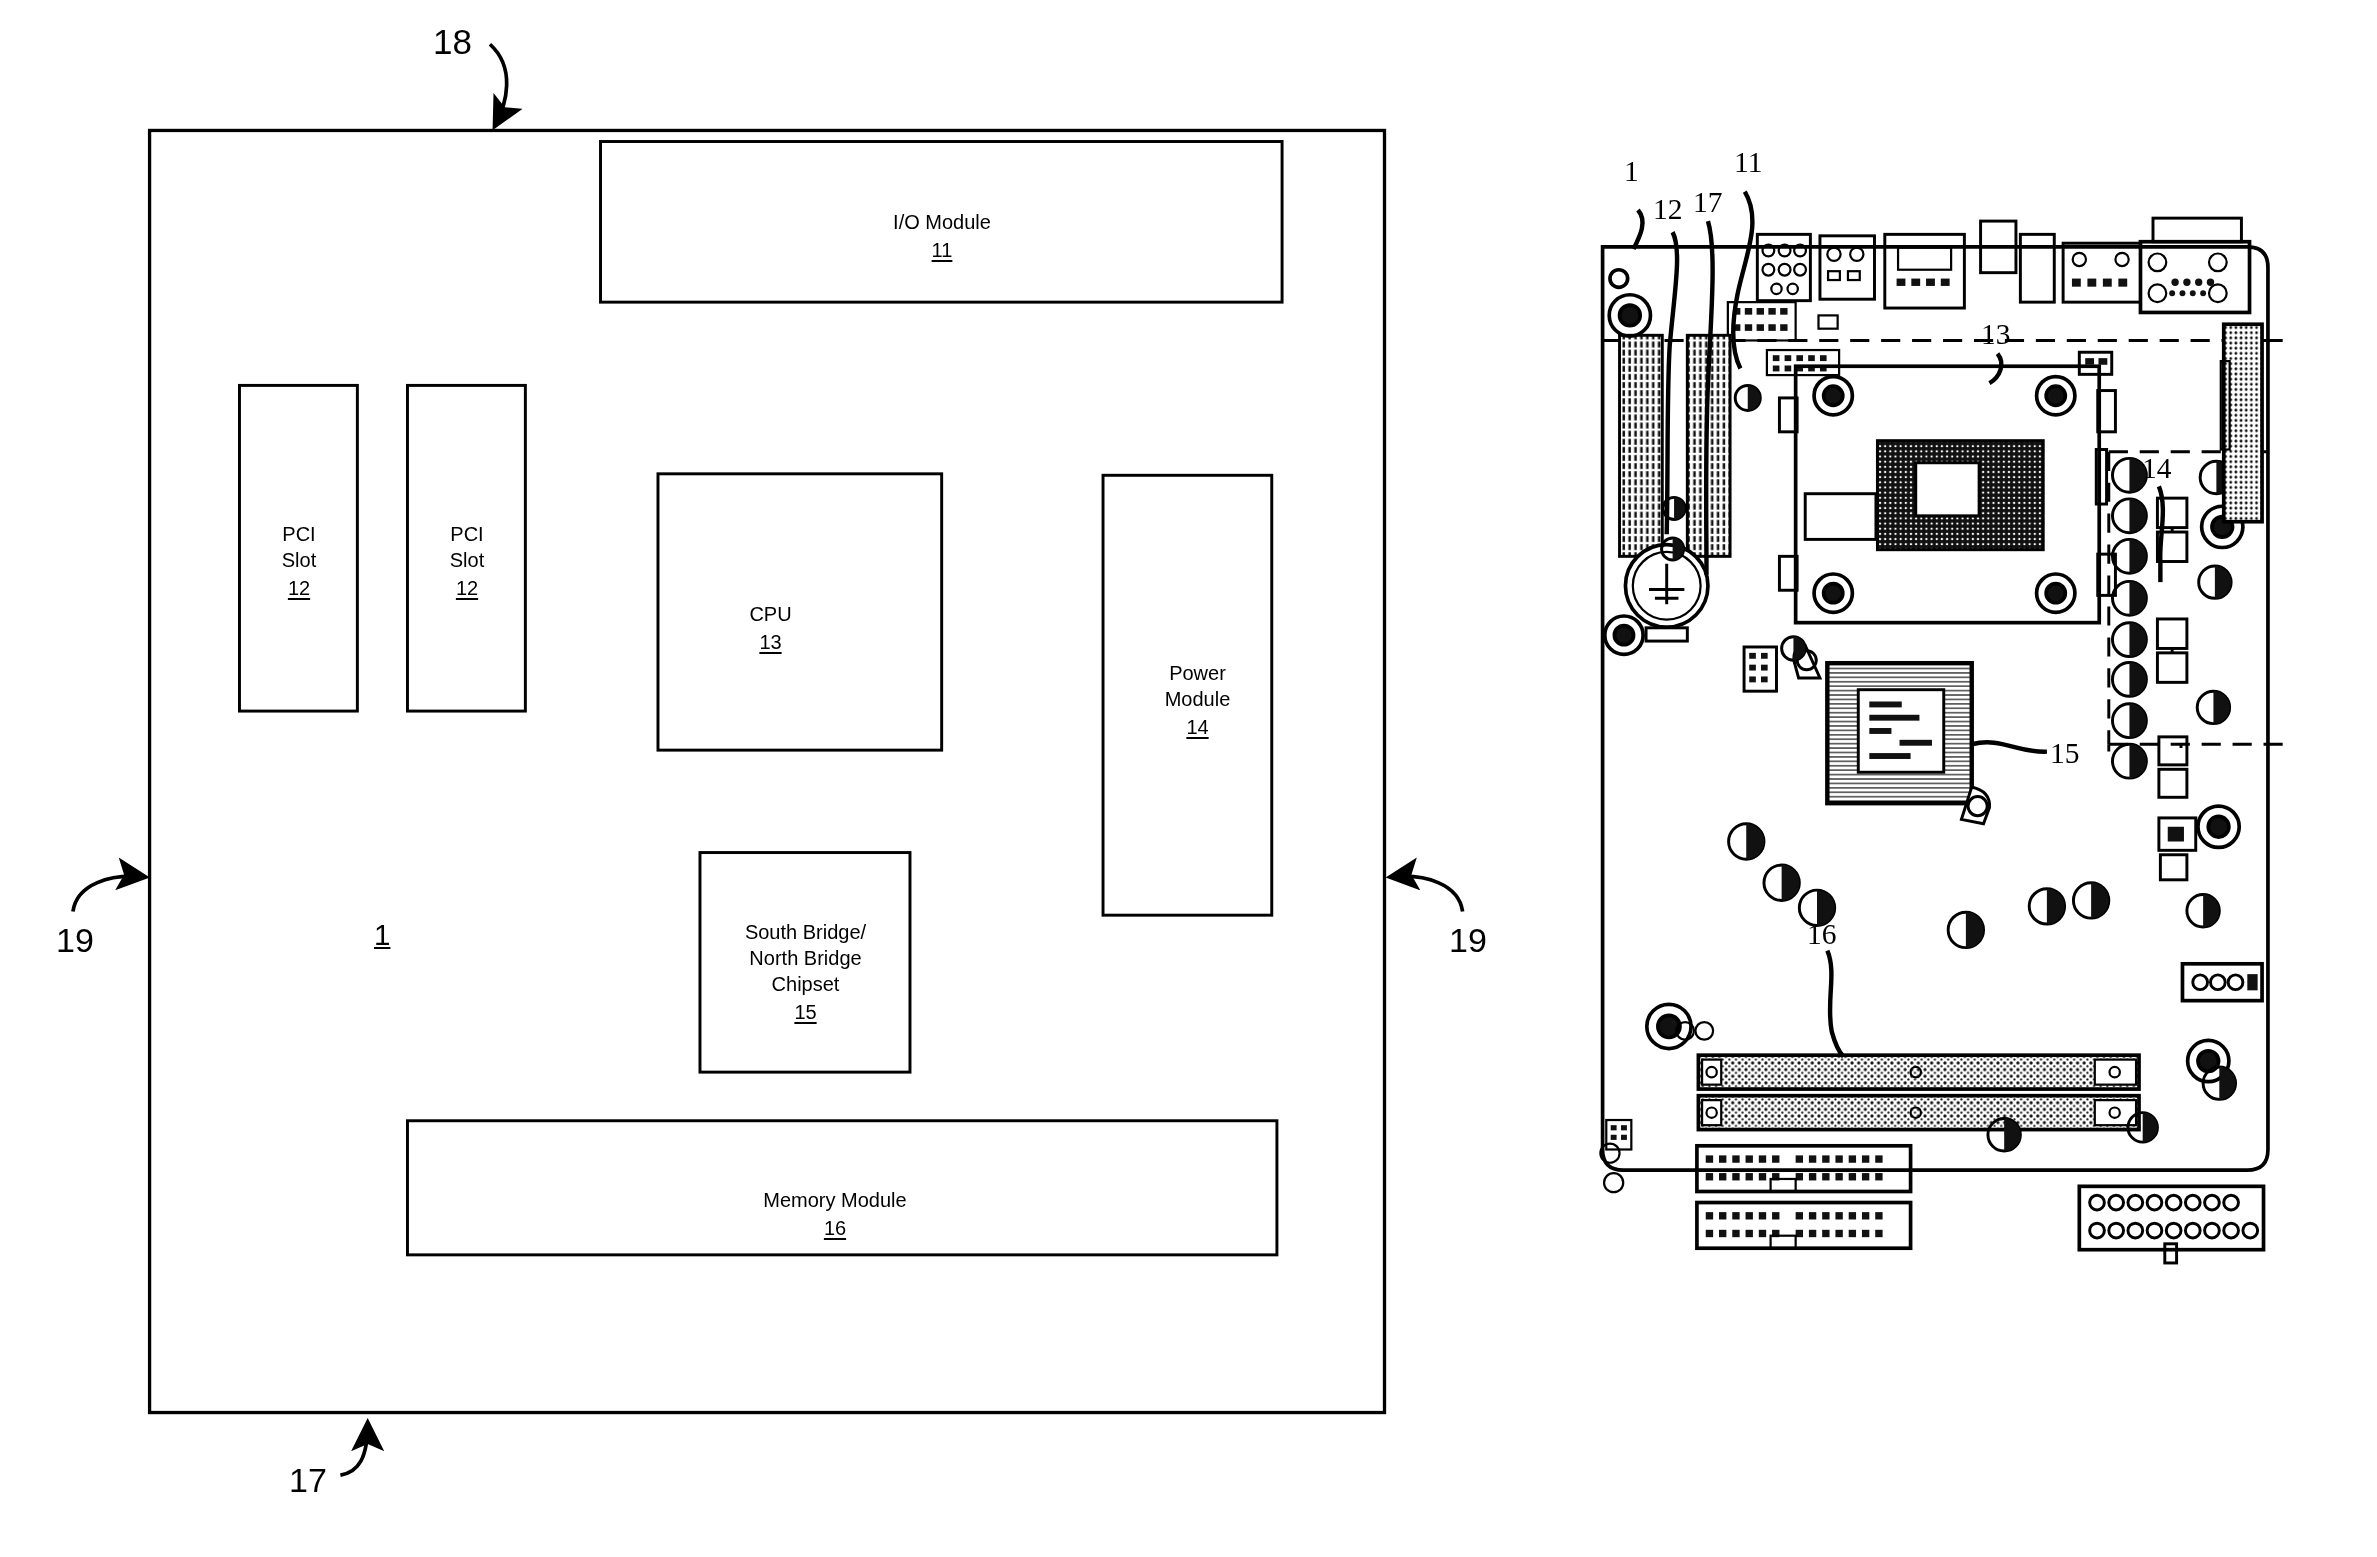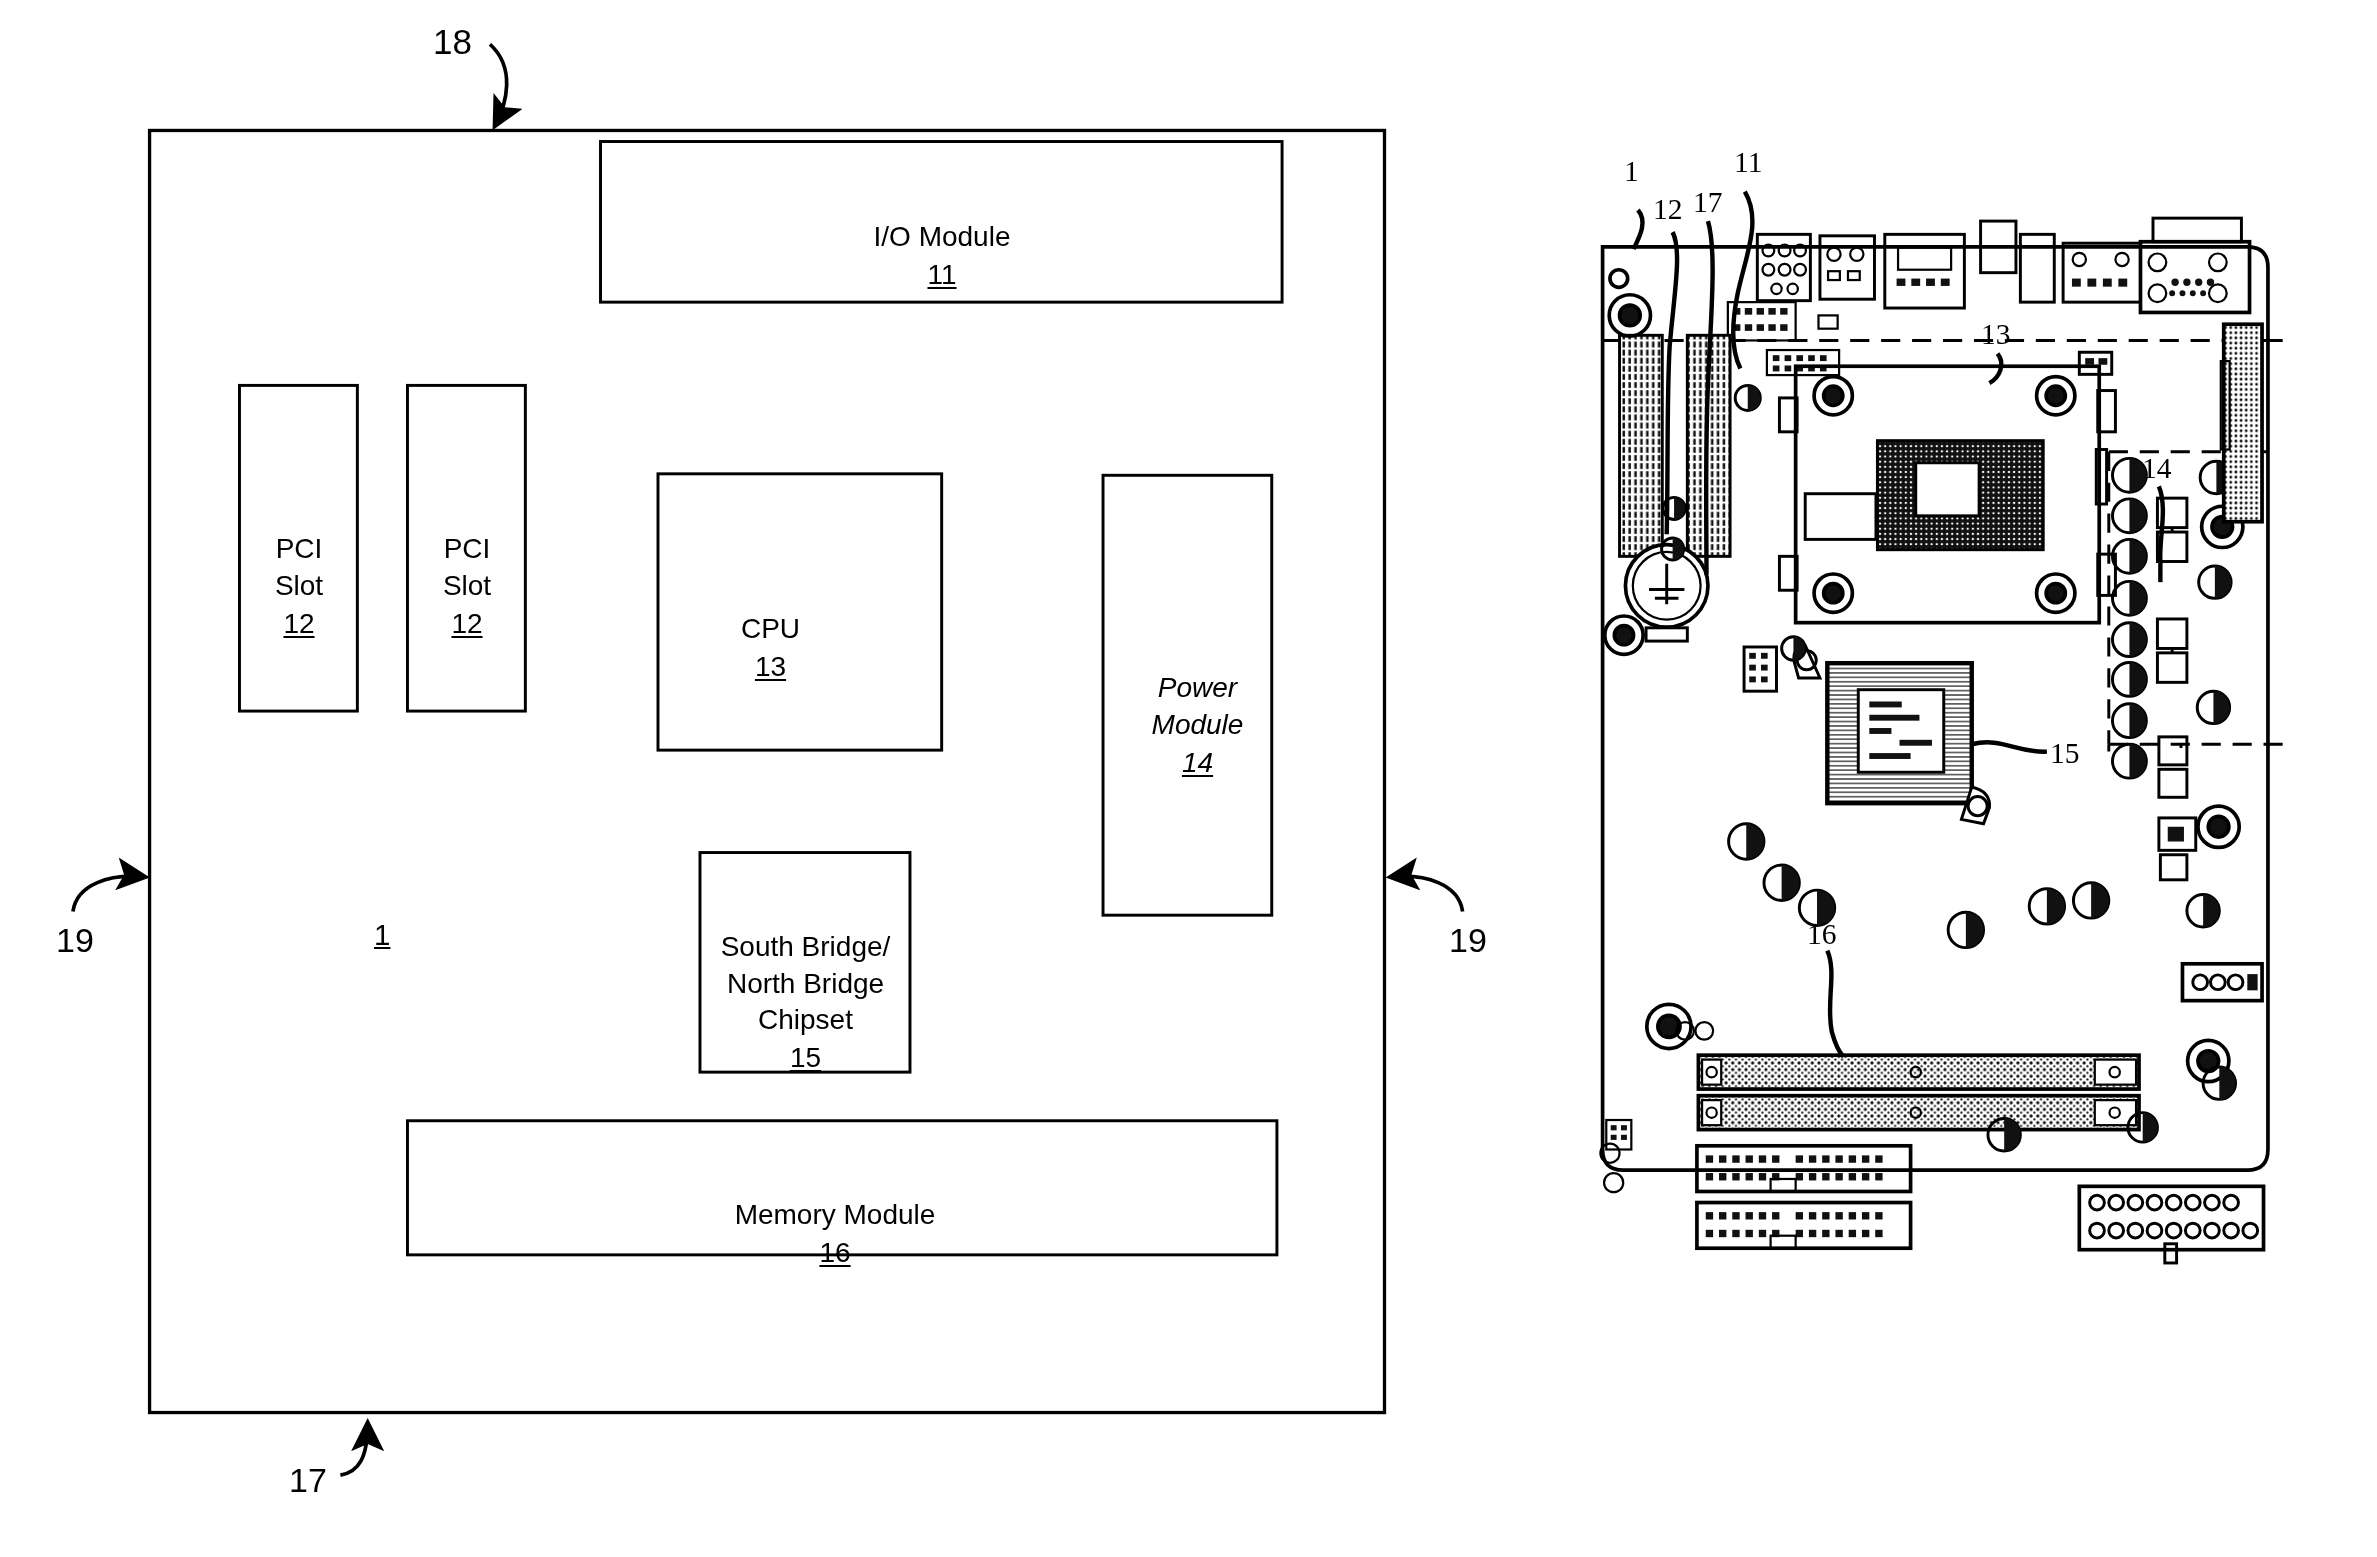--- a/index.html
+++ b/index.html
@@ -26,21 +26,21 @@
     left: 0;
     top: 0;
     width: 2377px;
     height: 1557px;
     display: block;
   }
   .blk-label {
     position: absolute;
     text-align: center;
     font-family: "Liberation Sans", sans-serif;
-    font-size: 28px;
+    font-size: 20px;
     line-height: 1.30;
     color: #000;
     white-space: pre-line;
     pointer-events: none;
   }
   .blk-num {
     display: block;
     text-decoration: underline;
     text-underline-offset: 2.9px;
     margin-top: 1.5px;
@@ -564,21 +564,21 @@
     <span>PCI
 Slot</span>
     <span class="blk-num">12</span>
   </div>
 
   <div class="blk-label" style="left:658px; top:575px; width:225px;">
     <span>CPU</span>
     <span class="blk-num">13</span>
   </div>
 
-  <div class="blk-label" style="left:1103px; top:634px; width:189px;font-style:italic;">
+  <div class="blk-label" style="left:1103px; top:634px; width:189px;">
     <span>Power
 Module</span>
     <span class="blk-num">14</span>
   </div>
 
   <div class="blk-label" style="left:696px; top:893px; width:219px;">
     <span>South Bridge/
 North Bridge
 Chipset</span>
     <span class="blk-num">15</span>

